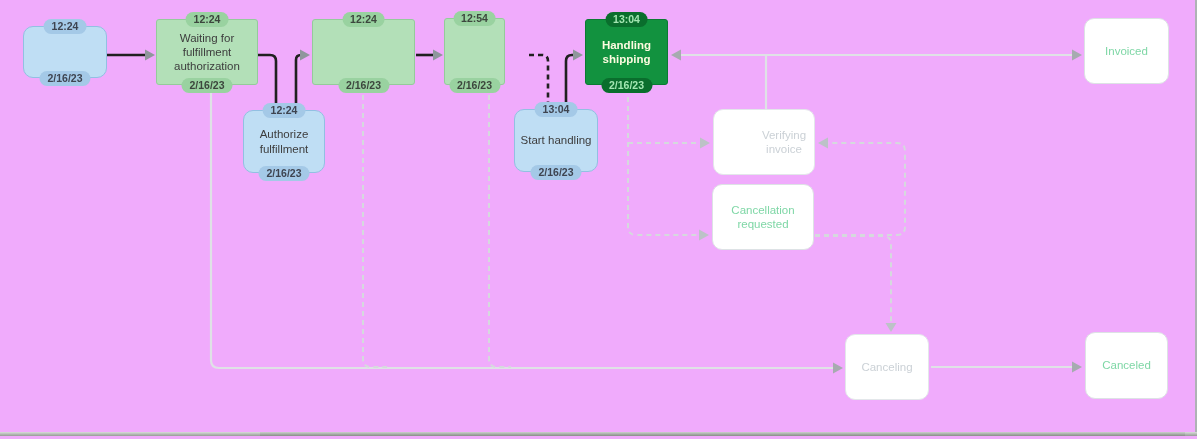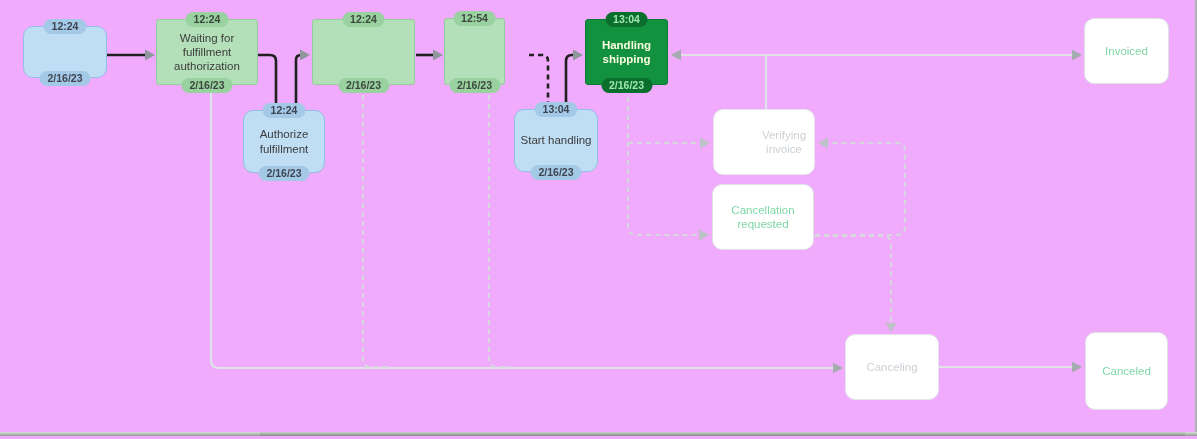--- a/index.html
+++ b/index.html
@@ -120,24 +120,24 @@
         <div class="badge badge-time">13:04</div>
         <div class="label">Start handling</div>
         <div class="badge badge-date">2/16/23</div>
       </div>
       <div class="node state-pending" style="left: 713px; top: 109px; width: 102px; height: 66px; padding-left: 40px;">
         <div class="label">Verifying invoice</div>
       </div>
       <div class="node state-future" style="left: 712px; top: 184px; width: 102px; height: 66px;">
         <div class="label">Cancellation requested</div>
       </div>
-      <div class="node state-pending" style="left: 845px; top: 334px; width: 94px; height: 66px;">
+      <div class="node state-pending" style="left: 845px; top: 334px; width: 84px; height: 66px;">
         <div class="label">Canceling</div>
       </div>
-      <div class="node state-future" style="left: 1085px; top: 332px; width: 83px; height: 78px;">
+      <div class="node state-future" style="left: 1085px; top: 332px; width: 83px; height: 67px;">
         <div class="label">Canceled</div>
       </div>
     </div>
 
   <div class="win-right-border"></div>
   <div class="hscrollbar">
     <div class="thumb"></div>
   </div>
 </div>
 

